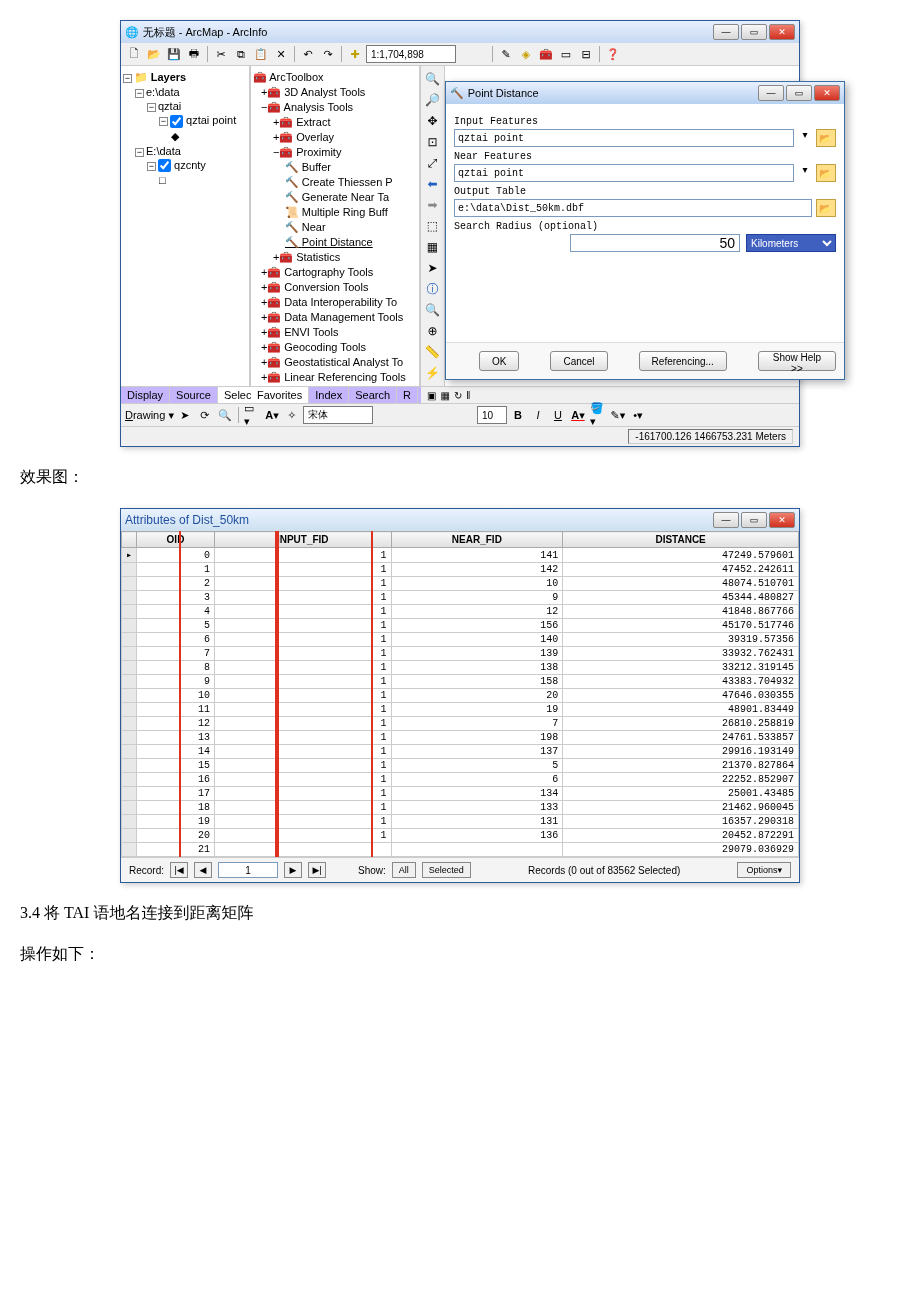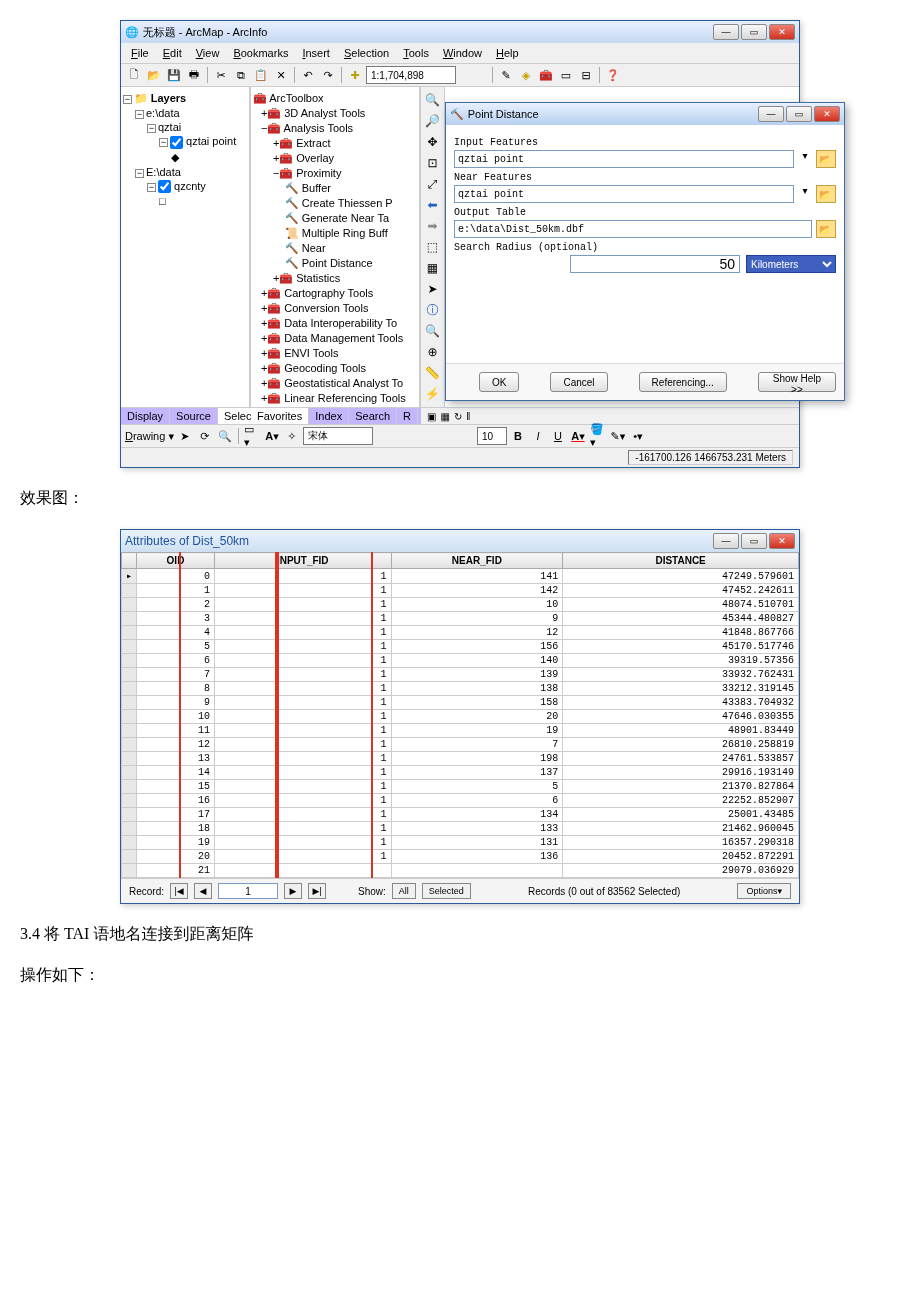--- a/index.html
+++ b/index.html
@@ -87,31 +87,20 @@
   <div class="titlebar blue">
     <div class="title">
         <span>🌐</span>
         <span>无标题 - ArcMap - ArcInfo</span>
       </div>
     <div class="win-btns">
       <div class="win-btn">—</div>
       <div class="win-btn">▭</div>
       <div class="win-btn close">✕</div>
     </div>
-  </div>
-  <div class="menubar">
-    <span><u>F</u>ile</span>
-    <span><u>E</u>dit</span>
-    <span><u>V</u>iew</span>
-    <span><u>B</u>ookmarks</span>
-    <span><u>I</u>nsert</span>
-    <span><u>S</u>election</span>
-    <span><u>T</u>ools</span>
-    <span><u>W</u>indow</span>
-    <span><u>H</u>elp</span>
   </div>
   <div class="toolbar">
     <span class="tb-btn">🗋</span>
     <span class="tb-btn">📂</span>
     <span class="tb-btn">💾</span>
     <span class="tb-btn">🖶</span>
     <span class="tb-sep"></span>
     <span class="tb-btn">✂</span>
     <span class="tb-btn">⧉</span>
     <span class="tb-btn">📋</span>
@@ -154,21 +143,21 @@
           <div class="tool-item" style="padding-left: 8px;"><span class="exp">+</span><span class="toolbox-red">🧰</span> <span>3D Analyst Tools</span></div>
           <div class="tool-item" style="padding-left: 8px;"><span class="exp">−</span><span class="toolbox-red">🧰</span> <span>Analysis Tools</span></div>
           <div class="tool-item" style="padding-left: 20px;"><span class="exp">+</span><span class="tool-green">🧰</span> <span>Extract</span></div>
           <div class="tool-item" style="padding-left: 20px;"><span class="exp">+</span><span class="tool-green">🧰</span> <span>Overlay</span></div>
           <div class="tool-item" style="padding-left: 20px;"><span class="exp">−</span><span class="tool-green">🧰</span> <span>Proximity</span></div>
           <div class="tool-item" style="padding-left: 32px;"><span class="tool-hammer">🔨</span> <span>Buffer</span></div>
           <div class="tool-item" style="padding-left: 32px;"><span class="tool-hammer">🔨</span> <span>Create Thiessen P</span></div>
           <div class="tool-item" style="padding-left: 32px;"><span class="tool-hammer">🔨</span> <span>Generate Near Ta</span></div>
           <div class="tool-item" style="padding-left: 32px;"><span>📜</span> <span>Multiple Ring Buff</span></div>
           <div class="tool-item" style="padding-left: 32px;"><span class="tool-hammer">🔨</span> <span>Near</span></div>
-          <div class="tool-item" style="padding-left: 32px;"><span class="tool-hammer">🔨</span> <span>Point Distance</span></div>
+          <div class="tool-item" style="padding-left: 32px; text-decoration: underline;"><span class="tool-hammer">🔨</span> <span>Point Distance</span></div>
           <div class="tool-item" style="padding-left: 20px;"><span class="exp">+</span><span class="tool-green">🧰</span> <span>Statistics</span></div>
           <div class="tool-item" style="padding-left: 8px;"><span class="exp">+</span><span class="toolbox-red">🧰</span> <span>Cartography Tools</span></div>
           <div class="tool-item" style="padding-left: 8px;"><span class="exp">+</span><span class="toolbox-red">🧰</span> <span>Conversion Tools</span></div>
           <div class="tool-item" style="padding-left: 8px;"><span class="exp">+</span><span class="toolbox-red">🧰</span> <span>Data Interoperability To</span></div>
           <div class="tool-item" style="padding-left: 8px;"><span class="exp">+</span><span class="toolbox-red">🧰</span> <span>Data Management Tools</span></div>
           <div class="tool-item" style="padding-left: 8px;"><span class="exp">+</span><span class="toolbox-red">🧰</span> <span>ENVI Tools</span></div>
           <div class="tool-item" style="padding-left: 8px;"><span class="exp">+</span><span class="toolbox-red">🧰</span> <span>Geocoding Tools</span></div>
           <div class="tool-item" style="padding-left: 8px;"><span class="exp">+</span><span class="toolbox-red">🧰</span> <span>Geostatistical Analyst To</span></div>
           <div class="tool-item" style="padding-left: 8px;"><span class="exp">+</span><span class="toolbox-red">🧰</span> <span>Linear Referencing Tools</span></div>
           <div class="tool-item" style="padding-left: 8px;"> </div>

